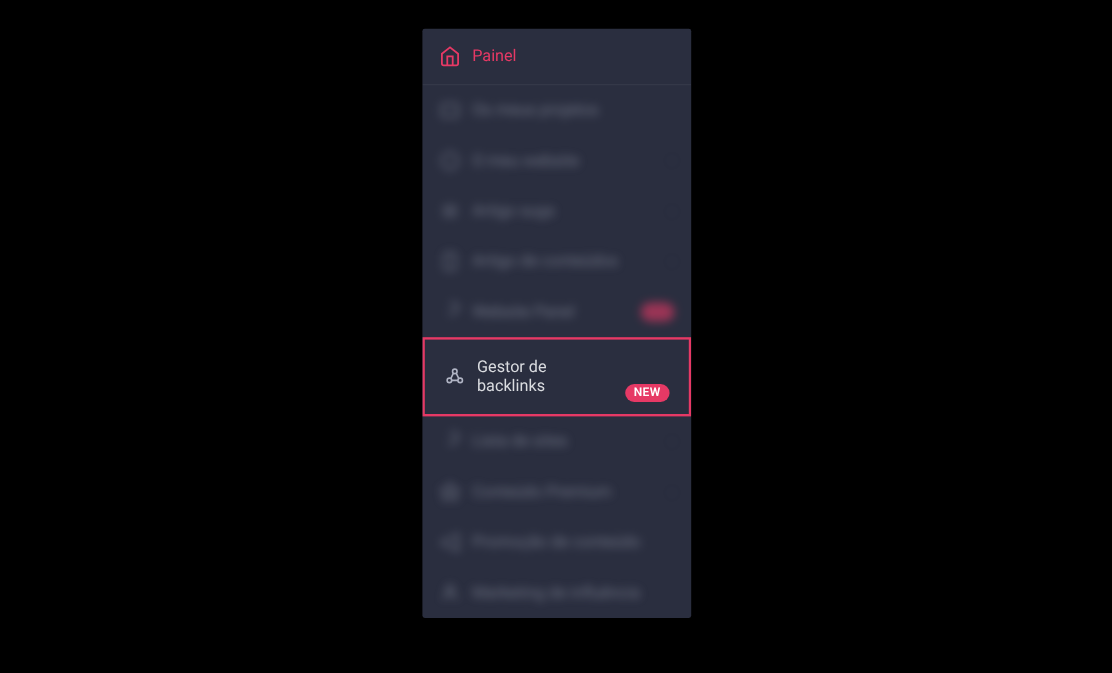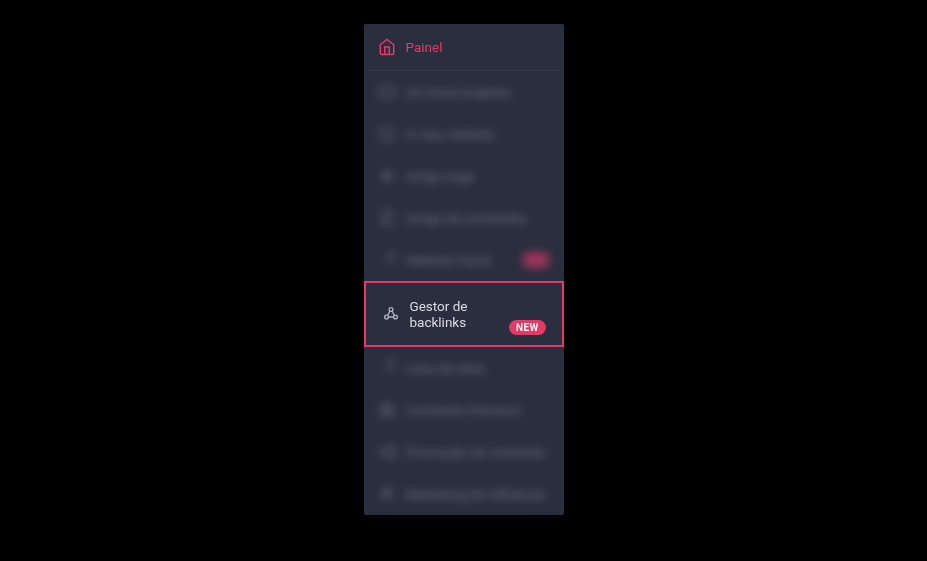--- a/index.html
+++ b/index.html
@@ -11,21 +11,21 @@
       width: 927px;
       height: 561px;
       background: #000000;
       font-family: -apple-system, BlinkMacSystemFont, "Segoe UI", Roboto, sans-serif;
       display: flex;
       align-items: flex-start;
       justify-content: center;
       padding-top: 24px;
     }
     .sidebar {
-      width: 200px;
+      width: 224px;
       background: #2a2e3f;
       border-radius: 2px;
       overflow: hidden;
     }
     .sidebar-item {
       display: flex;
       align-items: center;
       padding: 12px 14px;
       gap: 10px;
       position: relative;

